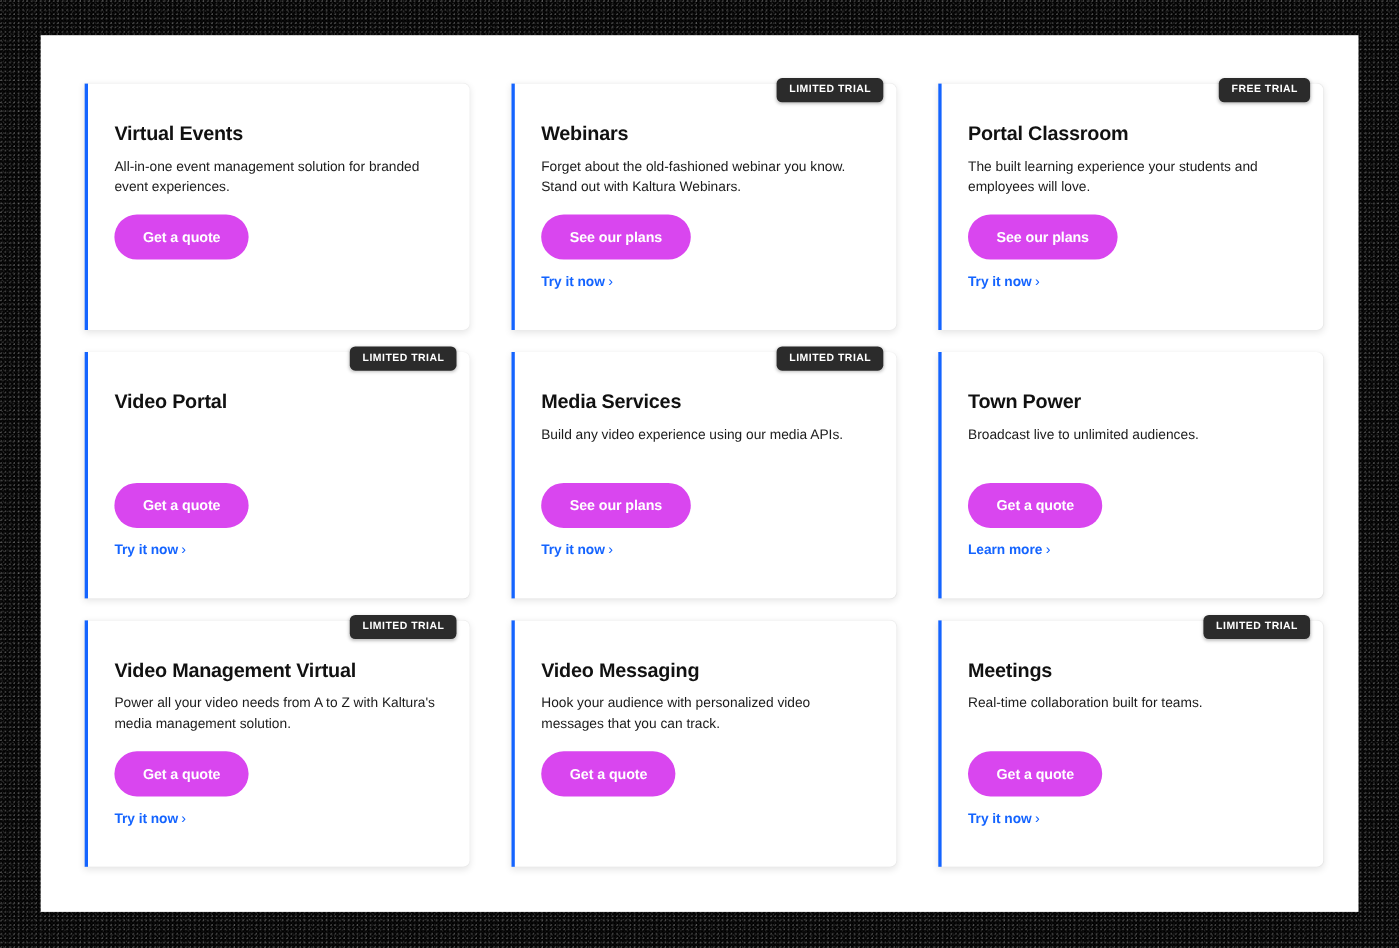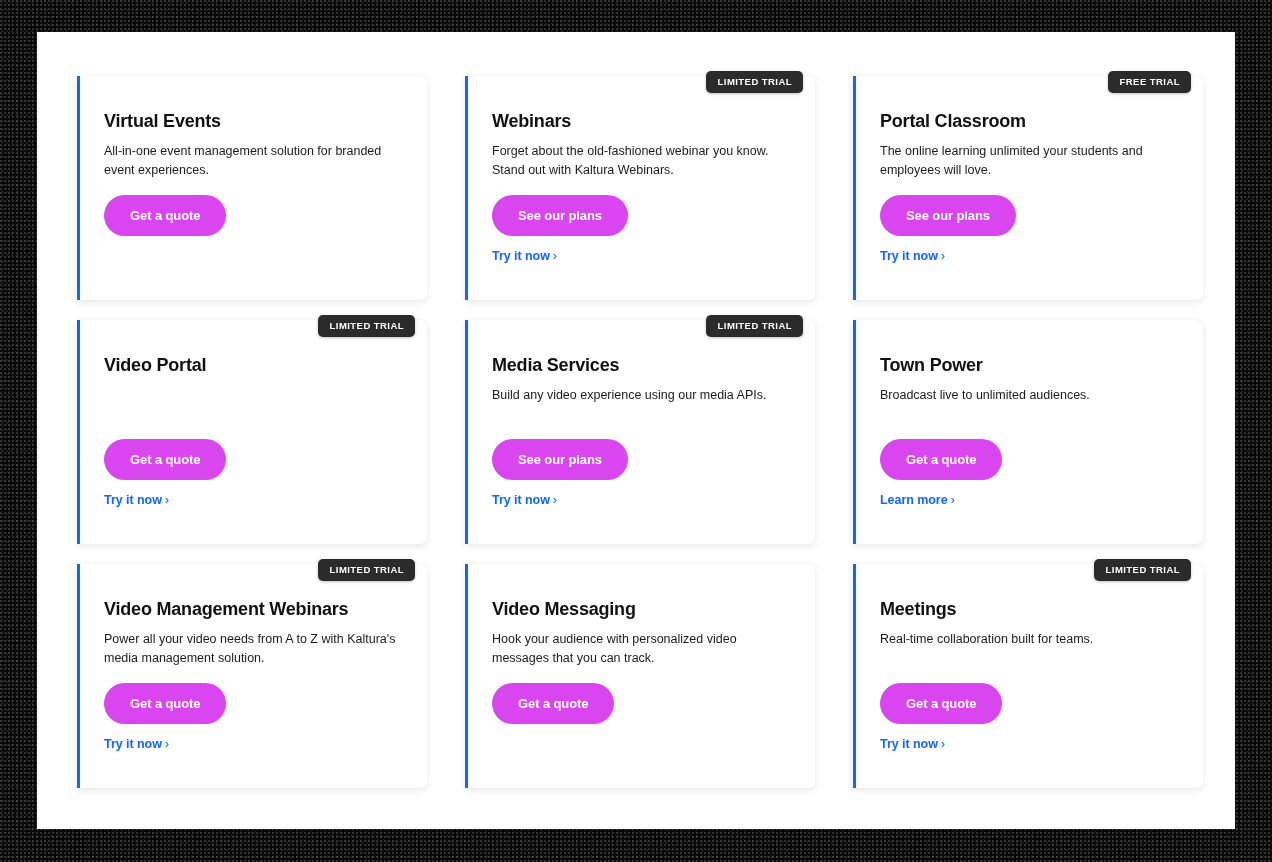--- a/index.html
+++ b/index.html
@@ -188,21 +188,21 @@
           <button class="cta-button">See our plans</button>
           <a class="secondary-link"><span>Try it now</span><span class="chev">›</span></a>
         </div>
       </div>
 
       <div class="card">
         <div class="card-accent"></div>
         <div class="card-inner">
           <span class="badge">FREE TRIAL</span>
           <h3 class="card-title">Portal Classroom</h3>
-          <p class="card-desc">The online learning unlimited your students and employees will love.</p>
+          <p class="card-desc">The built learning experience your students and employees will love.</p>
           <button class="cta-button">See our plans</button>
           <a class="secondary-link"><span>Try it now</span><span class="chev">›</span></a>
         </div>
       </div>
 
       <div class="card">
         <div class="card-accent"></div>
         <div class="card-inner">
           <span class="badge">LIMITED TRIAL</span>
           <h3 class="card-title">Video Portal</h3>
@@ -230,21 +230,21 @@
           <p class="card-desc">Broadcast live to unlimited audiences.</p>
           <button class="cta-button">Get a quote</button>
           <a class="secondary-link"><span>Learn more</span><span class="chev">›</span></a>
         </div>
       </div>
 
       <div class="card">
         <div class="card-accent"></div>
         <div class="card-inner">
           <span class="badge">LIMITED TRIAL</span>
-          <h3 class="card-title">Video Management Webinars</h3>
+          <h3 class="card-title">Video Management Virtual</h3>
           <p class="card-desc">Power all your video needs from A to Z with Kaltura's media management solution.</p>
           <button class="cta-button">Get a quote</button>
           <a class="secondary-link"><span>Try it now</span><span class="chev">›</span></a>
         </div>
       </div>
 
       <div class="card">
         <div class="card-accent"></div>
         <div class="card-inner">
 

